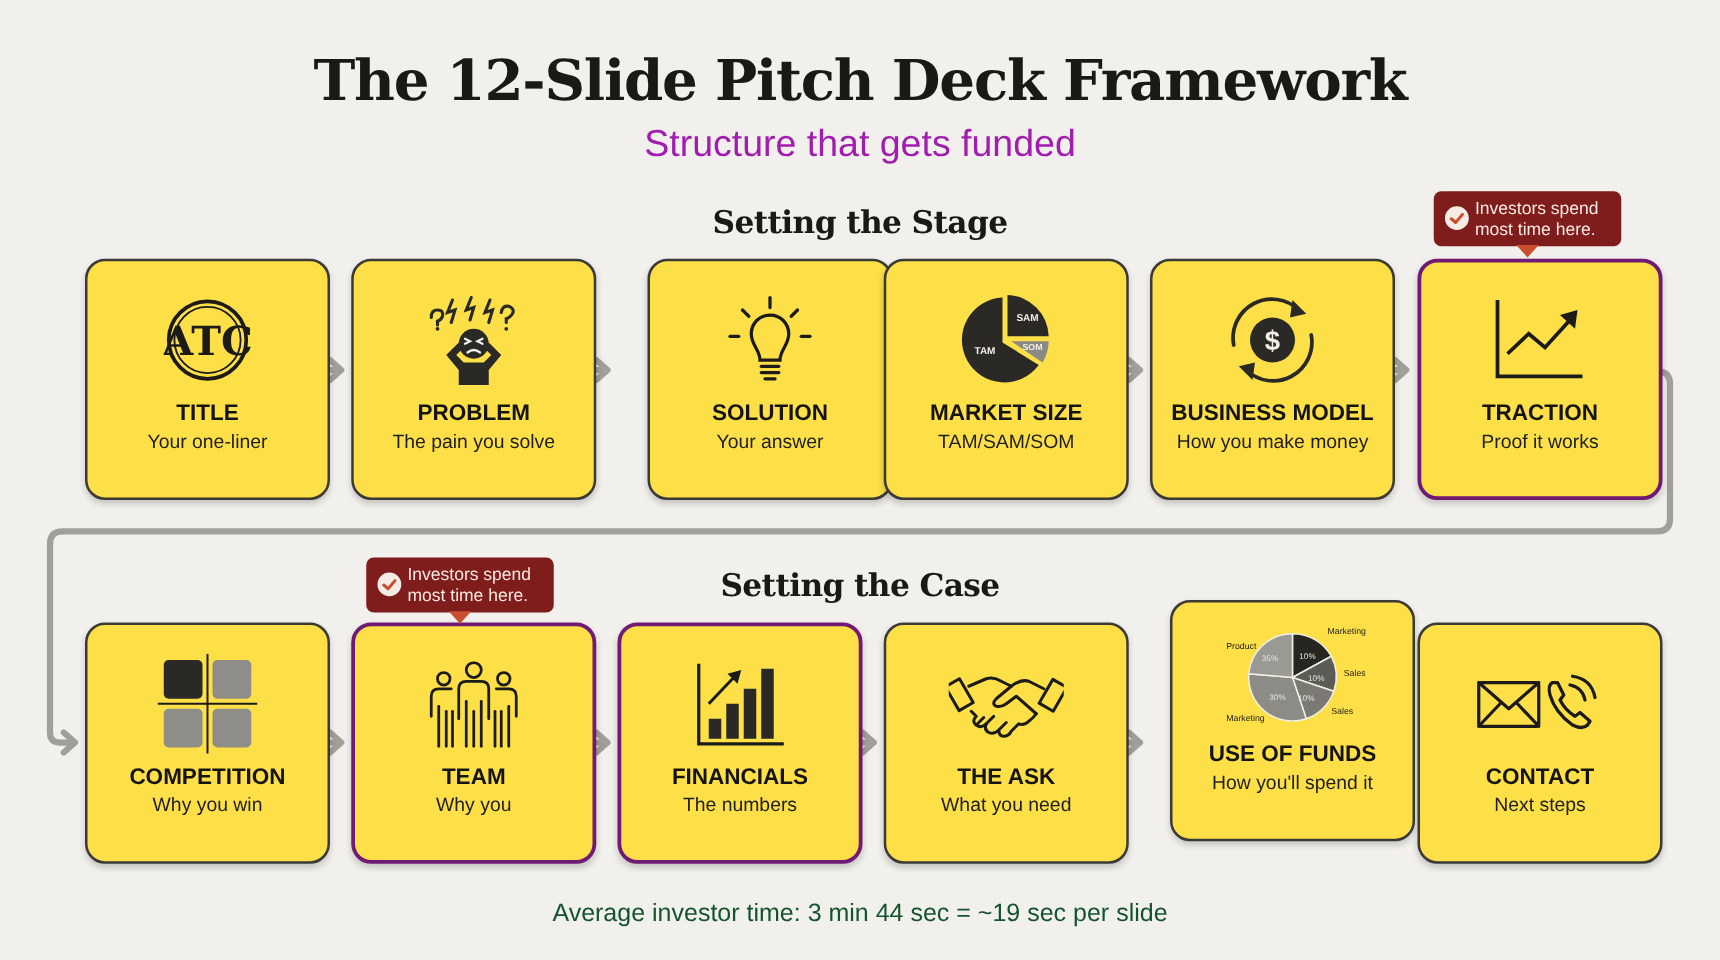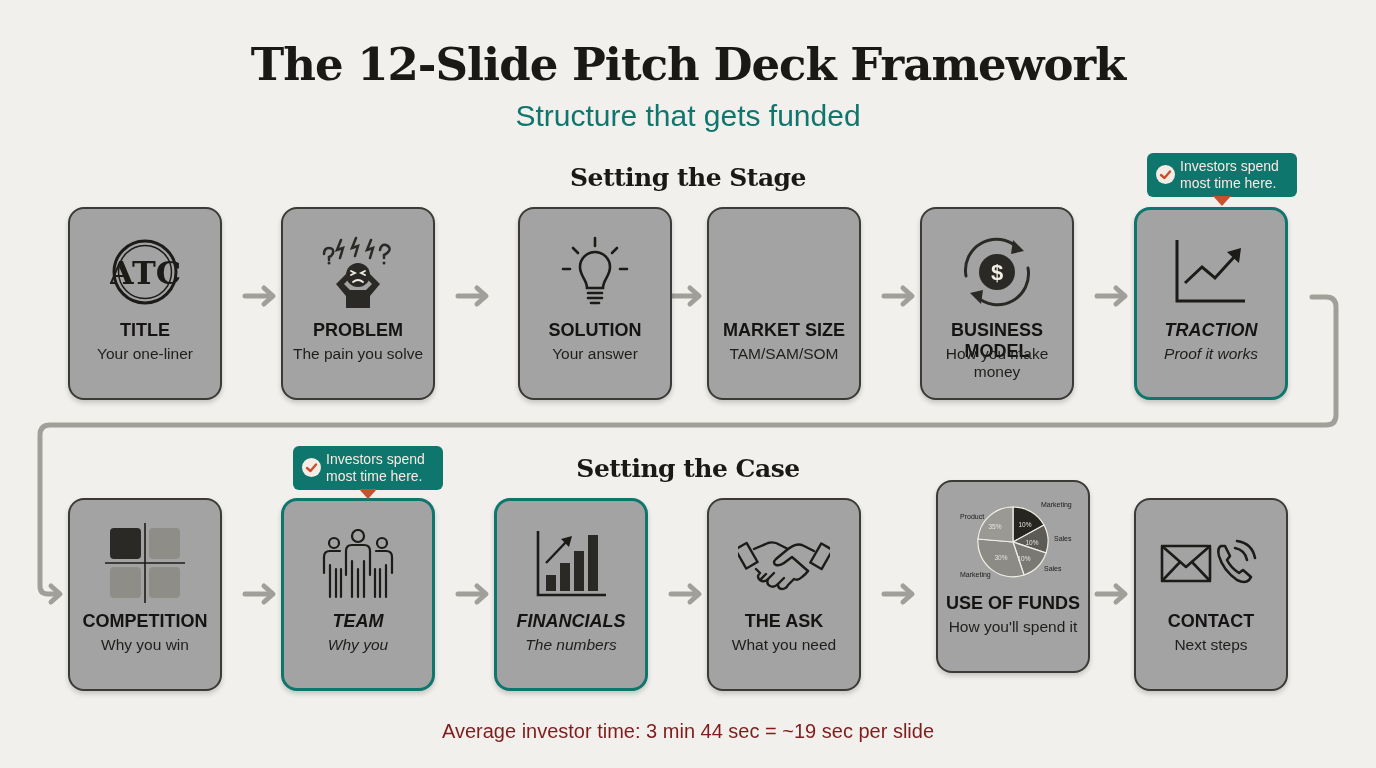--- a/index.html
+++ b/index.html
@@ -1,34 +1,34 @@
 <!DOCTYPE html>
 <html><head>
 <meta charset="utf-8">
 <style>
   * { box-sizing: border-box; margin: 0; padding: 0; }
   html, body { width: 1376px; height: 768px; overflow: hidden; }
   body { background: #f1f0ec; font-family: "Liberation Sans", "DejaVu Sans", sans-serif; color: #1c1b18; position: relative; }
   .title { position: absolute; left: 0; width: 1376px; top: 38px; text-align: center; font-family: "DejaVu Serif", "Liberation Serif", serif; font-weight: bold; font-size: 45px; letter-spacing: -1px; color: #1a1915; }
-  .subtitle { position: absolute; left: 0; width: 1376px; top: 99px; text-align: center; font-size: 30px; color: #0f766e; }
+  .subtitle { position: absolute; left: 0; width: 1376px; top: 99px; text-align: center; font-size: 30px; color: #a21caf; }
   .section { position: absolute; left: 0; width: 1376px; text-align: center; font-family: "DejaVu Serif", "Liberation Serif", serif; font-weight: bold; font-size: 25px; letter-spacing: -0.5px; color: #1a1915; }
   .section.s1 { top: 163px; }
   .section.s2 { top: 454px; }
   svg.connectors { position: absolute; left: 0; top: 0; width: 1376px; height: 768px; pointer-events: none; }
-  .card { position: absolute; width: 154px; height: 193px; background: #a3a3a3; border: 2px solid #3b3a36; border-radius: 16px; box-shadow: 0 3px 5px rgba(0,0,0,0.18); text-align: center; }
-  .card.hl { border: 3px solid #0f766e; font-style: italic; }
+  .card { position: absolute; width: 196px; height: 193px; background: #fde047; border: 2px solid #3b3a36; border-radius: 16px; box-shadow: 0 3px 5px rgba(0,0,0,0.18); text-align: center; }
+  .card.hl { border: 3px solid #701a75; }
   .card .icon { position: absolute; left: 0; right: 0; top: 22px; height: 82px; display: flex; align-items: center; justify-content: center; }
   .card .label { position: absolute; left: 0; right: 0; top: 111px; font-weight: bold; font-size: 18px; color: #151412; }
   .card .sub { position: absolute; left: 0; right: 0; top: 136px; font-size: 15.5px; color: #1f1e1b; }
   .card.hl .label { top: 110px; }
   .card.hl .sub { top: 135px; }
-  .callout { position: absolute; width: 150px; height: 44px; background: #0f766e; border-radius: 6px; color: #fbe9e2; font-size: 14px; line-height: 17px; padding: 5px 0 0 33px; text-align: left; }
+  .callout { position: absolute; width: 150px; height: 44px; background: #7f1d1d; border-radius: 6px; color: #fbe9e2; font-size: 14px; line-height: 17px; padding: 5px 0 0 33px; text-align: left; }
   .callout::after { content: ""; position: absolute; left: 66px; bottom: -9px; border-left: 9px solid transparent; border-right: 9px solid transparent; border-top: 10px solid #c9502f; }
   .callout .check { position: absolute; left: 9px; top: 12px; width: 19px; height: 19px; border-radius: 50%; background: #f6ece6; }
-  .footer { position: absolute; left: 0; width: 1376px; top: 720px; text-align: center; font-size: 20px; color: #7f1d1d; }
+  .footer { position: absolute; left: 0; width: 1376px; top: 720px; text-align: center; font-size: 20px; color: #14532d; }
 </style>
 </head>
 <body>
 
 <div class="title">The 12-Slide Pitch Deck Framework</div>
 <div class="subtitle">Structure that gets funded</div>
 <div class="section s1">Setting the Stage</div>
 <div class="section s2">Setting the Case</div>
 
 <svg class="connectors" viewBox="0 0 1376 768">
@@ -112,20 +112,30 @@
         <line x1="28" y1="62" x2="42" y2="62"></line>
         <line x1="31" y1="67" x2="39" y2="67"></line>
       </g>
     </svg>
   </div>
   <div class="label">SOLUTION</div>
   <div class="sub">Your answer</div>
 </div>
 
 <div class="card" style="left:707px;top:207px;">
+  <div class="icon">
+    <svg width="76" height="76" viewBox="0 0 76 76">
+      <path d="M35,4 A34,34 0 1 0 64,58 L35,40 Z" fill="#2a2925"></path>
+      <path d="M39,2 A34,34 0 0 1 72,35 L39,35 Z" fill="#2a2925"></path>
+      <path d="M72,39 A34,34 0 0 1 67,56 L42,39 Z" fill="#8a8984"></path>
+      <text x="55" y="23" text-anchor="middle" font-size="8" font-weight="bold" fill="#f2f0e6" font-family="Liberation Sans, sans-serif">SAM</text>
+      <text x="59" y="46" text-anchor="middle" font-size="7" font-weight="bold" fill="#f2f0e6" font-family="Liberation Sans, sans-serif">SOM</text>
+      <text x="21" y="49" text-anchor="middle" font-size="8" font-weight="bold" fill="#f2f0e6" font-family="Liberation Sans, sans-serif">TAM</text>
+    </svg>
+  </div>
   <div class="label">MARKET SIZE</div>
   <div class="sub">TAM/SAM/SOM</div>
 </div>
 
 <div class="card" style="left:920px;top:207px;">
   <div class="icon">
     <svg width="74" height="72" viewBox="0 0 74 72">
       <g fill="none" stroke="#2a2925" stroke-width="3" stroke-linecap="round">
         <path d="M6,40 A31,31 0 0 1 58,12"></path>
         <path d="M68,32 A31,31 0 0 1 16,60"></path>

